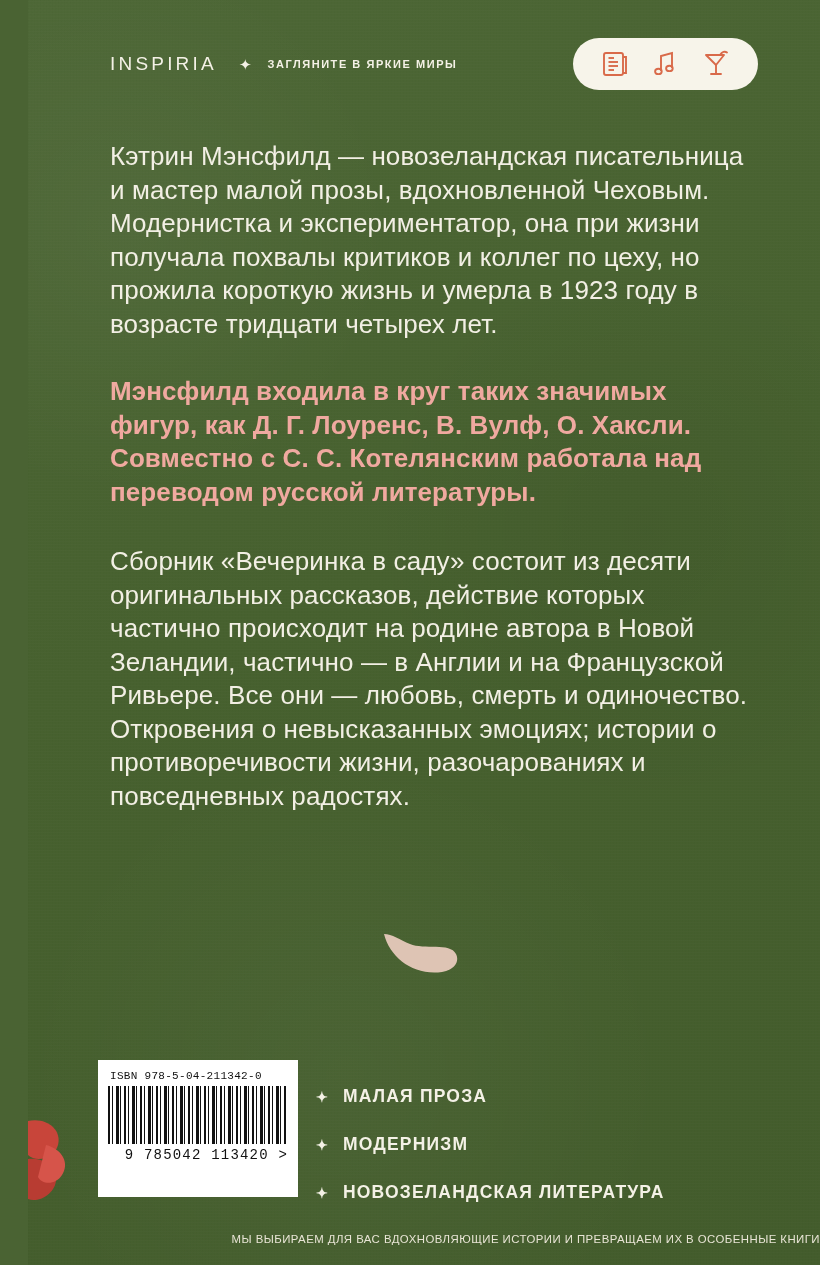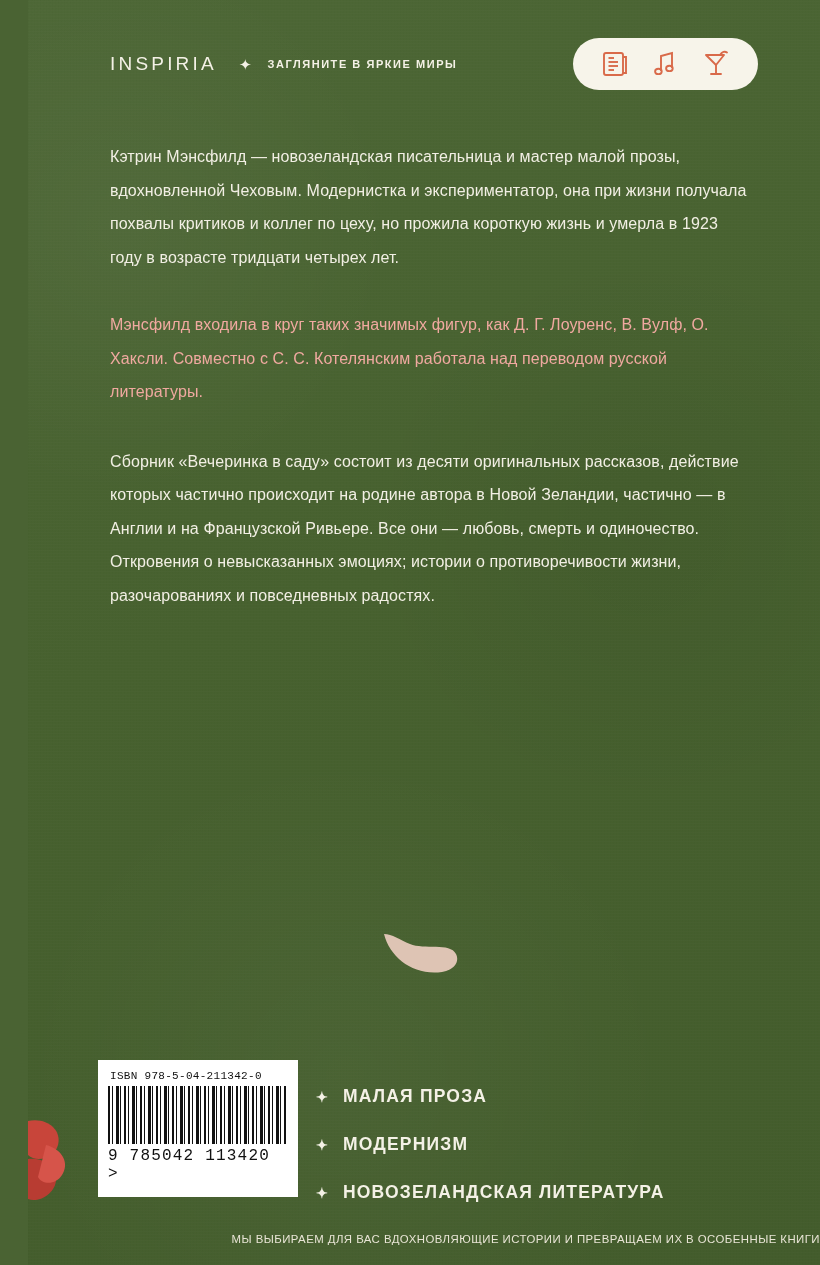--- a/index.html
+++ b/index.html
@@ -82,28 +82,28 @@
 
   
   .content {
     position: absolute;
     left: 82px;
     right: 66px;
     top: 140px;
   }
   .para {
     color: #f2efe4;
-    font-size: 16px;
+    font-size: 26px;
     line-height: 33.5px;
     margin: 0 0 34px 0;
     letter-spacing: 0.1px;
   }
   .para.highlight {
     color: #f0a9a0;
-    font-weight: normal;
+    font-weight: bold;
     margin-bottom: 36px;
   }
   .para.last { margin-bottom: 0; }
 
   
   .petal {
     position: absolute;
     left: 352px;
     top: 928px;
     width: 82px;
@@ -138,25 +138,25 @@
       #111 4px, #111 5px,
       #fff 5px, #fff 8px,
       #111 8px, #111 11px,
       #fff 11px, #fff 12px,
       #111 12px, #111 13px,
       #fff 13px, #fff 16px
     );
   }
   .ean-text {
     font-family: "Liberation Mono", monospace;
-    font-size: 16px;
+    font-size: 14px;
     color: #111;
     letter-spacing: 1.2px;
     margin-top: 3px;
-    text-align: left;
+    text-align: right;
   }
   .flower {
     position: absolute;
     left: 0;
     bottom: 58px;
     width: 78px;
     height: 92px;
     z-index: 0;
   }
 

